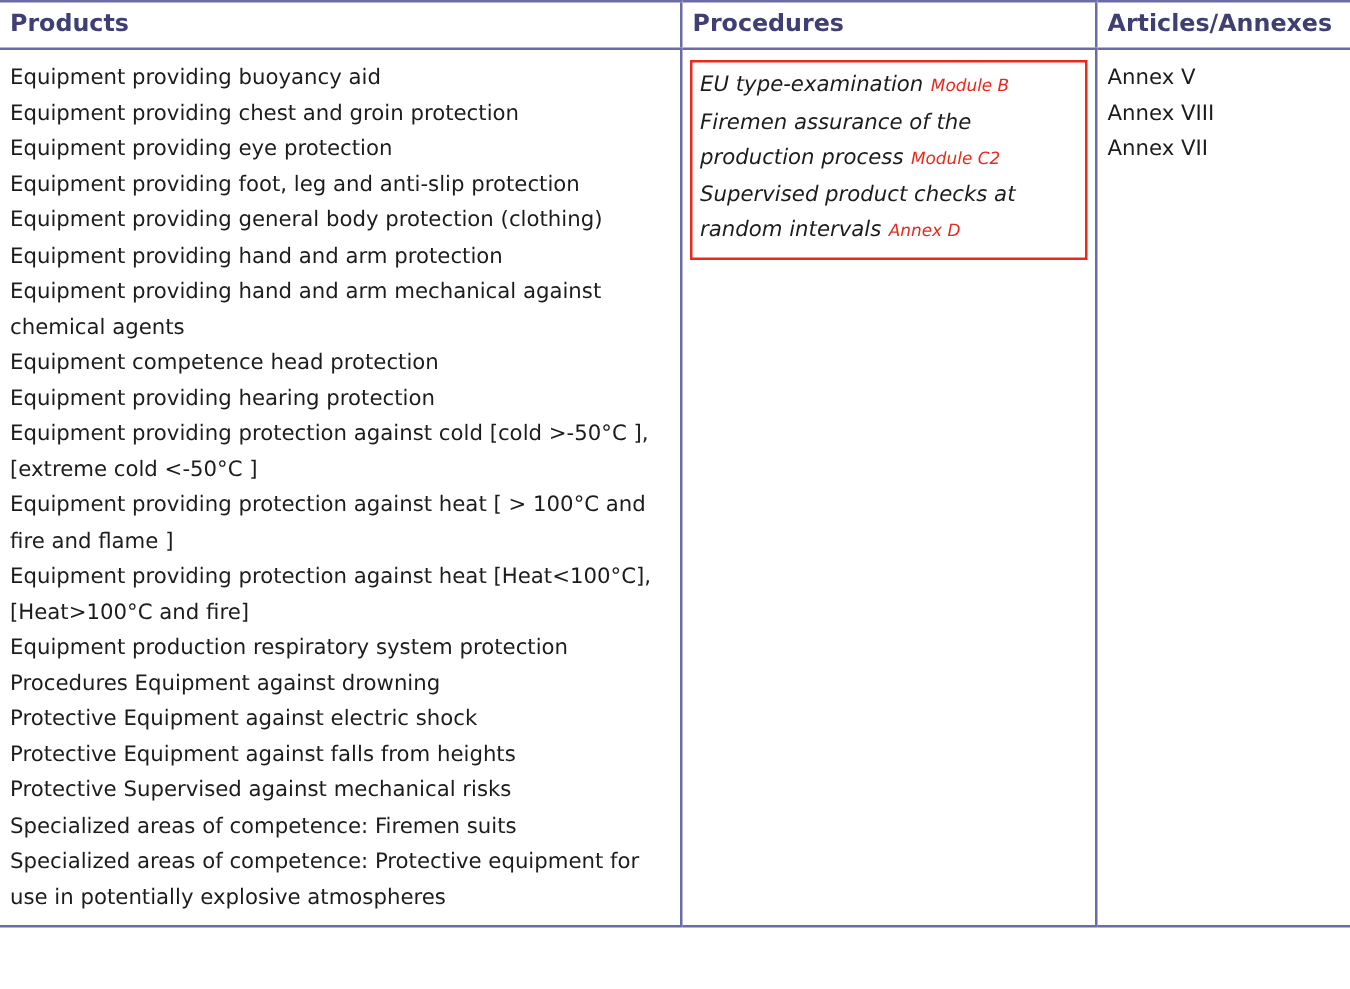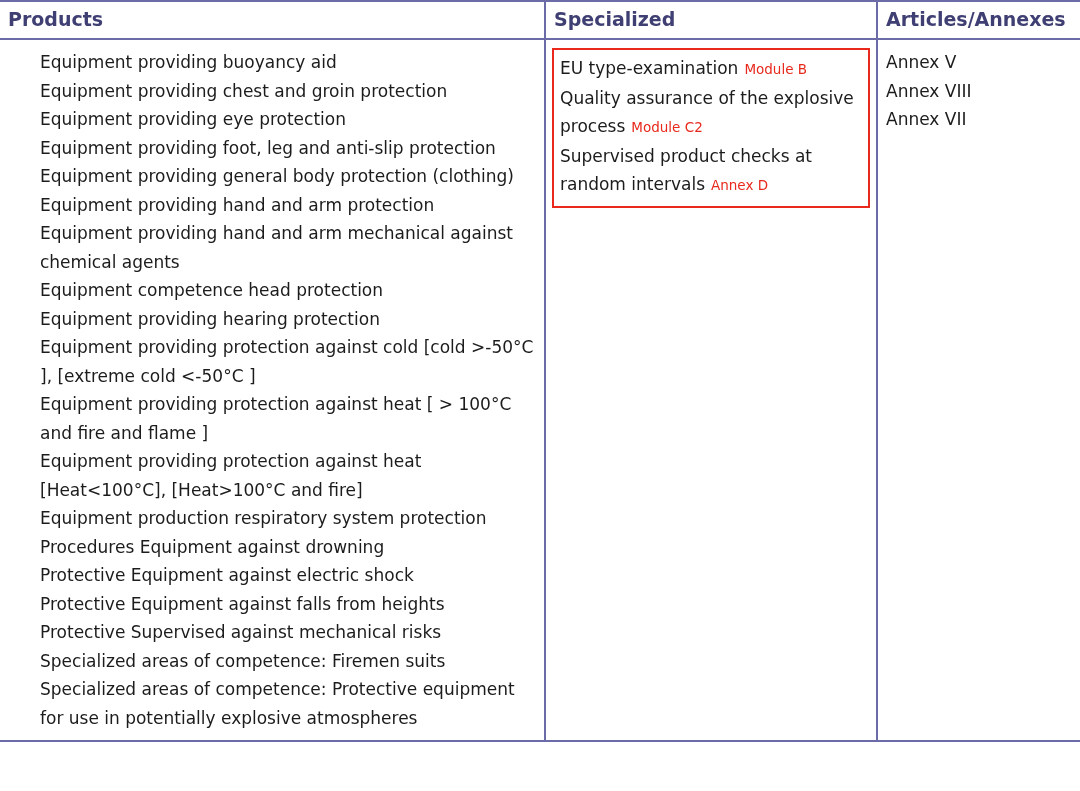--- a/index.html
+++ b/index.html
@@ -54,51 +54,51 @@
   .prod-line {
     white-space: normal;
   }
   .prod-list, .annex-list {
     margin: 0;
     padding: 0;
     list-style: none;
   }
   .prod-list li {
     line-height: 28.5px;
-    margin-left: 32px;
   }
   .annex-list li {
     line-height: 28.5px;
   }
 
   .proc-box {
     border: 2px solid #e8291c;
     padding: 4px 6px 6px 6px;
     margin: 0;
     display: block;
   }
   .proc-item {
     line-height: 28.5px;
+    font-style: italic;
   }
   .module {
     color: #e8291c;
     font-size: 13.5px;
     white-space: nowrap;
     padding-left: 6px;
   }
 </style>
 </head>
 <body>
 
 <div class="table-wrap">
   <table class="main">
     <thead>
       <tr>
         <th class="c1">Products</th>
-        <th class="c2">Specialized</th>
+        <th class="c2">Procedures</th>
         <th class="c3">Articles/Annexes</th>
       </tr>
     </thead>
     <tbody>
       <tr>
         <td class="c1">
           <ul class="prod-list">
             <li class="prod-line">Equipment providing buoyancy aid</li>
             <li class="prod-line">Equipment providing chest and groin protection</li>
             <li class="prod-line">Equipment providing eye protection</li>
@@ -119,21 +119,21 @@
             <li class="prod-line">Specialized areas of competence: Firemen suits</li>
             <li class="prod-line">Specialized areas of competence: Protective equipment for use in potentially explosive atmospheres</li>
           </ul>
         </td>
         <td class="c2">
           <div class="proc-box">
             <div class="proc-item">
               <span>EU type-examination</span><span class="module">Module B</span>
             </div>
             <div class="proc-item">
-              <span>Quality assurance of the explosive process</span><span class="module">Module C2</span>
+              <span>Firemen assurance of the production process</span><span class="module">Module C2</span>
             </div>
             <div class="proc-item">
               <span>Supervised product checks at random intervals</span><span class="module">Annex D</span>
             </div>
           </div>
         </td>
         <td class="c3">
           <ul class="annex-list">
             <li>Annex V</li>
             <li>Annex VIII</li>

